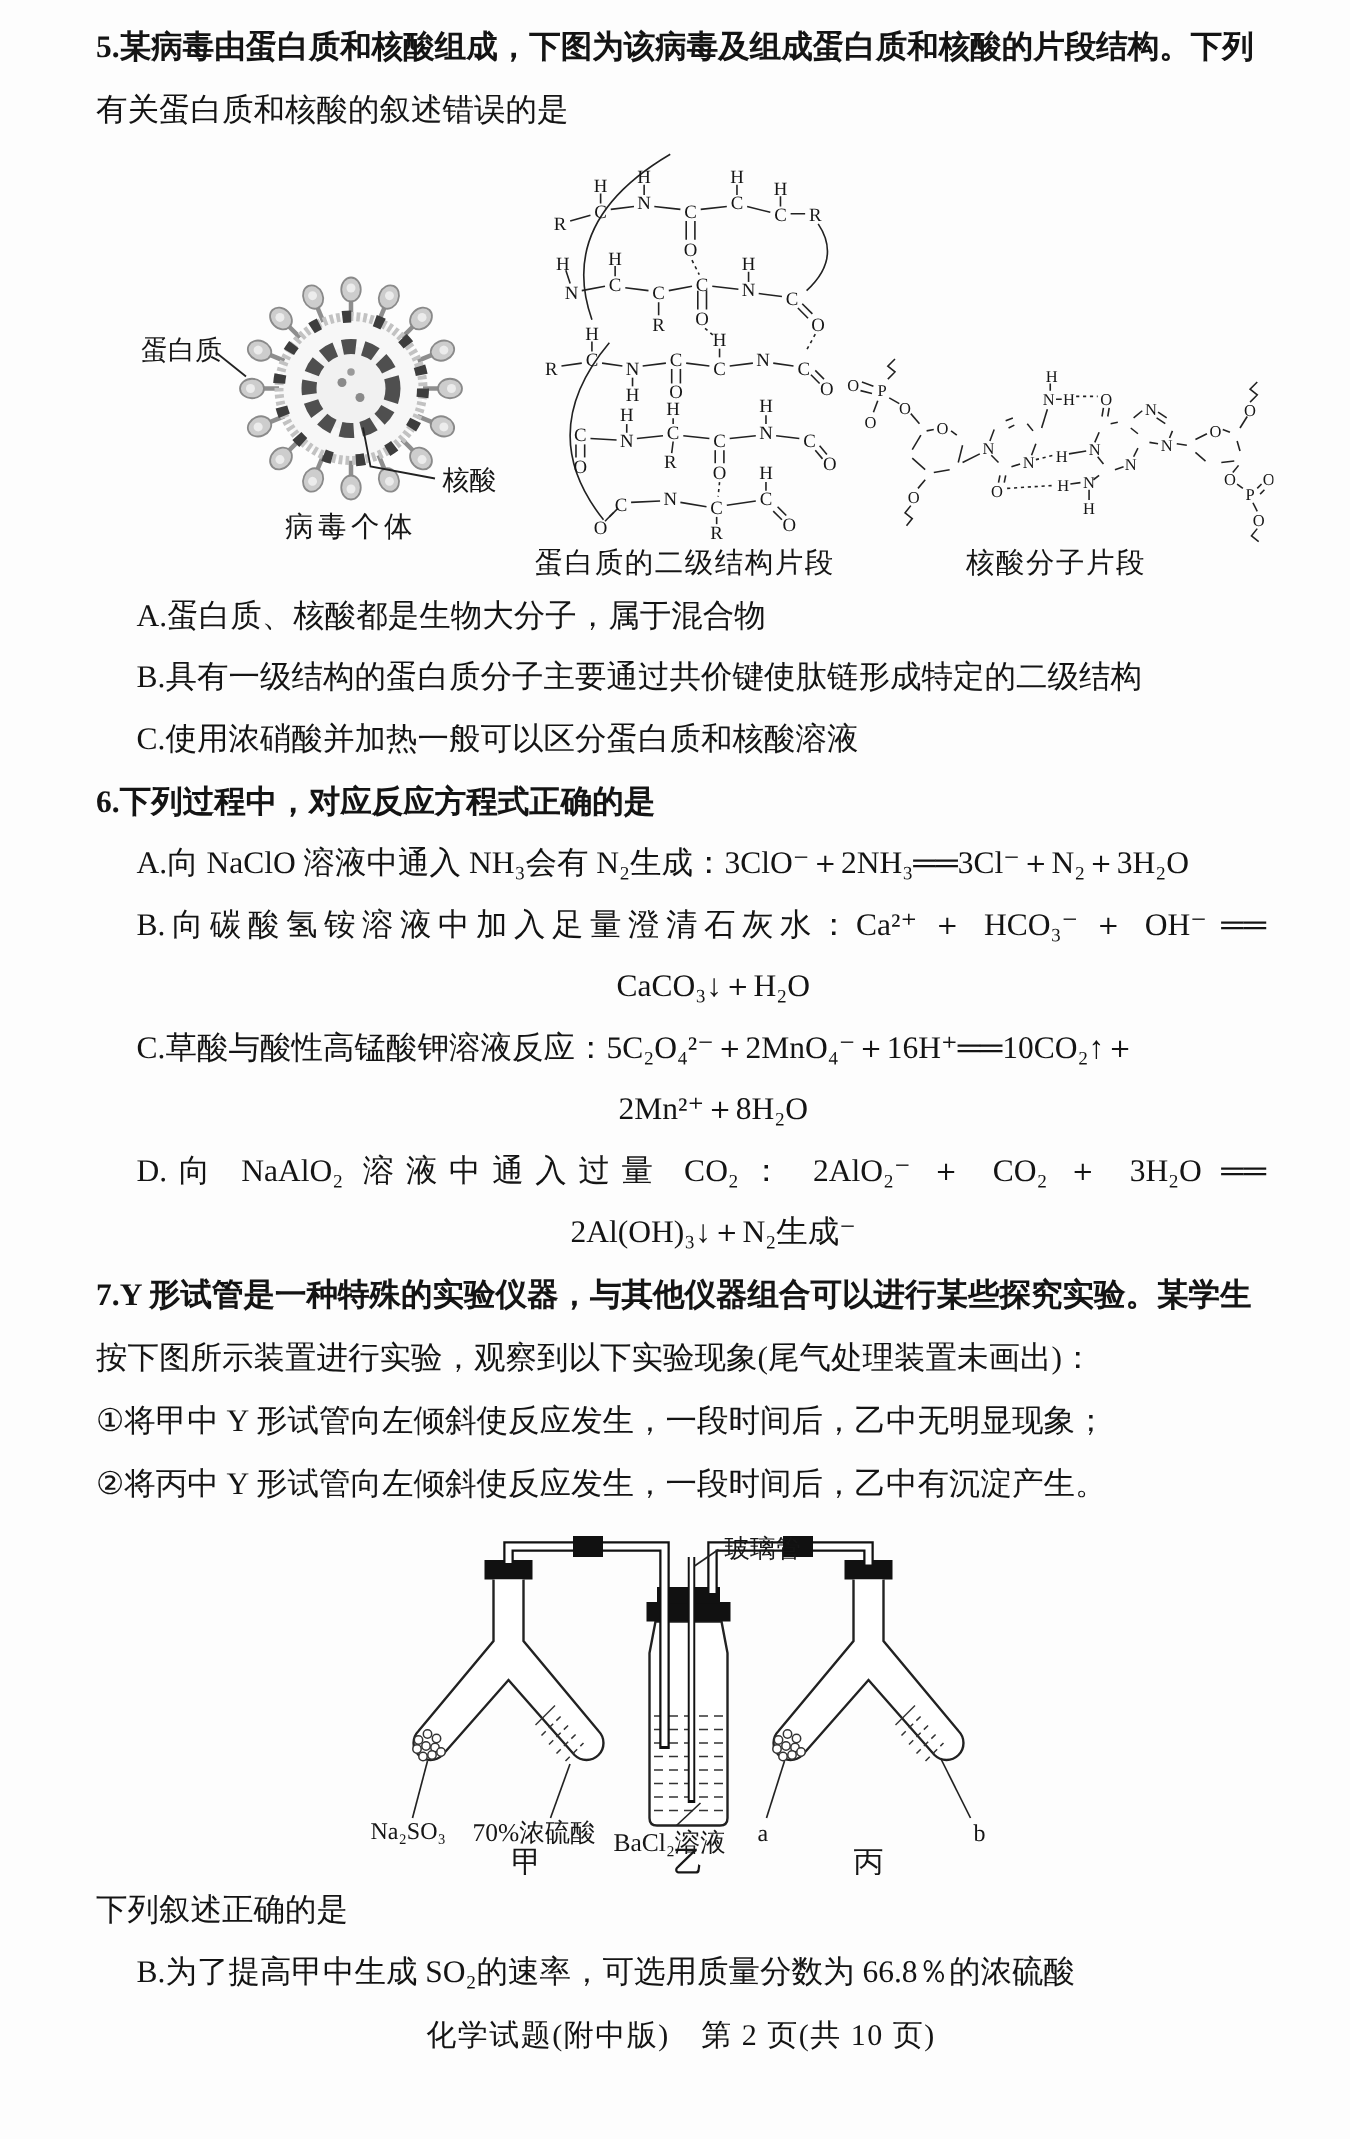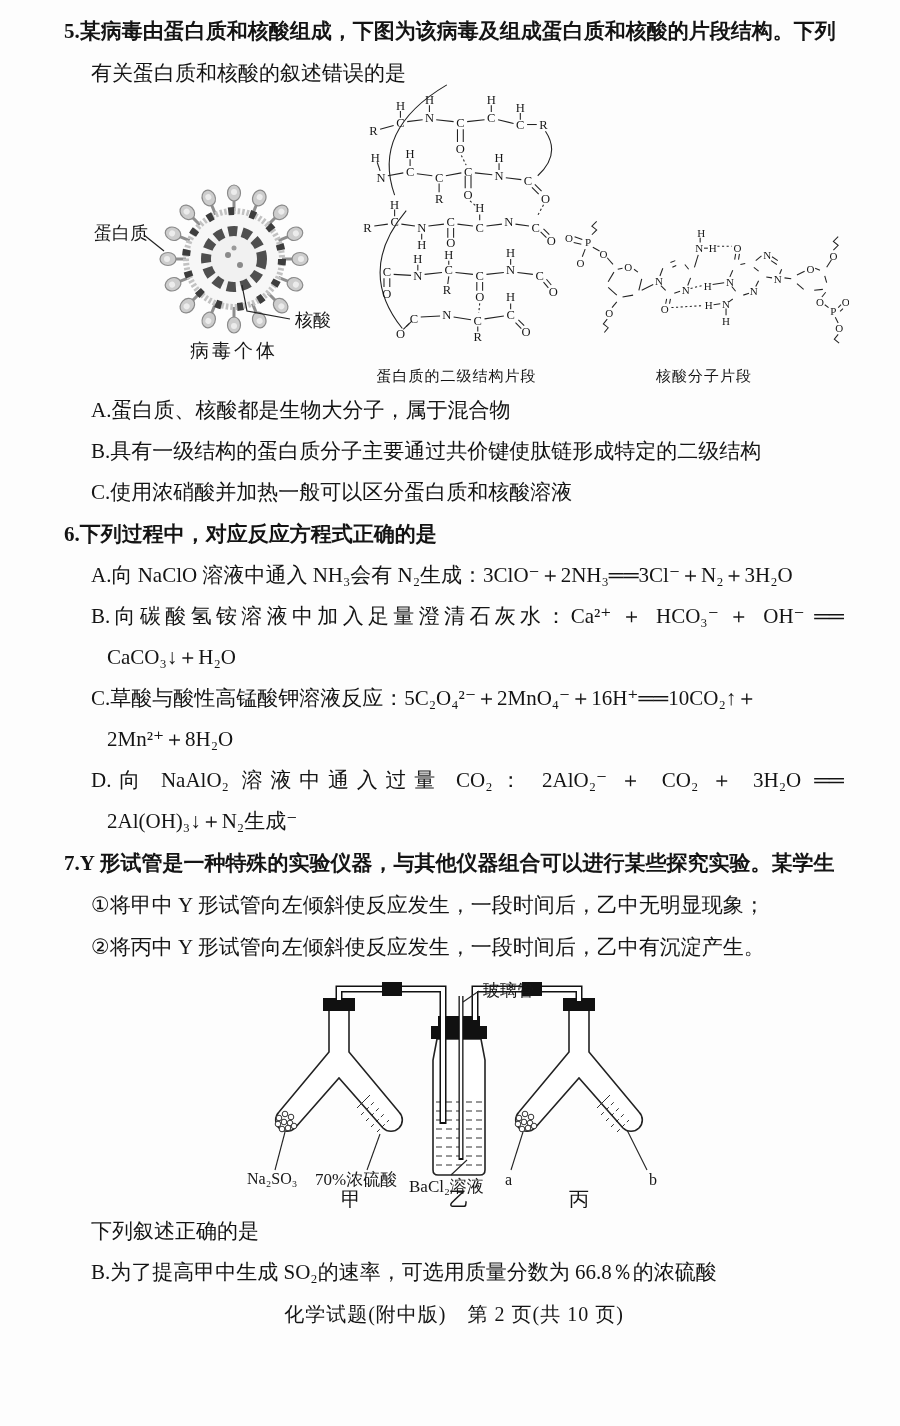--- a/index.html
+++ b/index.html
@@ -4,28 +4,28 @@
 <style>
   html,body{margin:0;padding:0;}
   body{
     width:900px;height:1426px;background:#fdfdfd;color:#141414;
     font-family:"Liberation Serif","DejaVu Serif","DejaVu Sans",serif;
     font-size:21px;overflow:hidden;position:relative;
   }
   .page{padding:10px 56px 0 64px;}
   .qline{line-height:42px;white-space:nowrap;}
   .hang{padding-left:27px;text-indent:-27px;font-weight:bold;}
-  .indent{margin-left:27px;}
+  .indent{}
   .opt{margin-left:27px;line-height:41px;}
   .opt .cline{white-space:nowrap;}
-  .opt .cont{display:block;margin-left:16px;white-space:nowrap;}
+  .opt .cont{display:block;margin-left:16px;white-space:nowrap;text-align:center;}
   .j{display:block;text-align:justify;text-align-last:justify;white-space:normal;}
   .figrow{display:flex;align-items:flex-end;margin:4px 0 2px 20px;height:290px;}
   .figcol{display:flex;flex-direction:column;align-items:center;}
-  .figcap{font-size:15px;line-height:24px;margin-top:20px;letter-spacing:1px;}
+  .figcap{font-size:19px;line-height:24px;margin-top:2px;letter-spacing:1px;}
   .atom{font:13px "Liberation Serif","DejaVu Serif",serif;fill:#161616;}
   #nucleic-svg .atom{font-size:11.5px;}
   .vlabel{font:18px "Liberation Serif","DejaVu Serif",serif;fill:#161616;}
   .alabel{font:16px "Liberation Serif","DejaVu Serif",serif;fill:#161616;}
   .acap{font:20px "Liberation Serif","DejaVu Serif",serif;fill:#161616;}
   .appwrap{width:430px;margin:6px auto 2px auto;}
   .footer{text-align:center;font-size:20px;margin-top:8px;letter-spacing:1px;}
   svg{display:block;}
 </style>
 </head>
@@ -318,20 +318,21 @@
       </div>
     <div class="opt"><span class="cline"><span>C.</span><span>草酸与酸性高锰酸钾溶液反应：5C₂O₄²⁻＋2MnO₄⁻＋16H⁺══10CO₂↑＋</span></span><span class="cont">2Mn²⁺＋8H₂O</span></div>
     <div class="opt">
         <span class="cline j"><span>D.</span><span>向 NaAlO₂ 溶液中通入过量 CO₂： 2AlO₂⁻ ＋ CO₂ ＋ 3H₂O ══</span></span>
         <span class="cont">2Al(OH)₃↓＋N₂生成⁻</span>
       </div>
   </section>
 
   <section>
     <div class="qline hang"><span>7.</span><span>Y 形试管是一种特殊的实验仪器，与其他仪器组合可以进行某些探究实验。某学生</span></div>
+    <div class="qline indent">按下图所示装置进行实验，观察到以下实验现象(尾气处理装置未画出)：</div>
     <div class="qline indent">①将甲中 Y 形试管向左倾斜使反应发生，一段时间后，乙中无明显现象；</div>
     <div class="qline indent">②将丙中 Y 形试管向左倾斜使反应发生，一段时间后，乙中有沉淀产生。</div>
 
     <div class="appwrap">
       <svg width="430" height="234" viewBox="0 0 430 234">
 
         <path d="M 198,65 L 194,86 L 194,196 Q 194,201 199,201 L 241,201 Q 246,201 246,196 L 246,86 L 242,65 Z" fill="#fff" stroke="#222" stroke-width="1.6"></path>
 
         <g stroke="#333" stroke-width="1" stroke-dasharray="6 4">
           <line x1="197" y1="128" x2="243" y2="128"></line>

